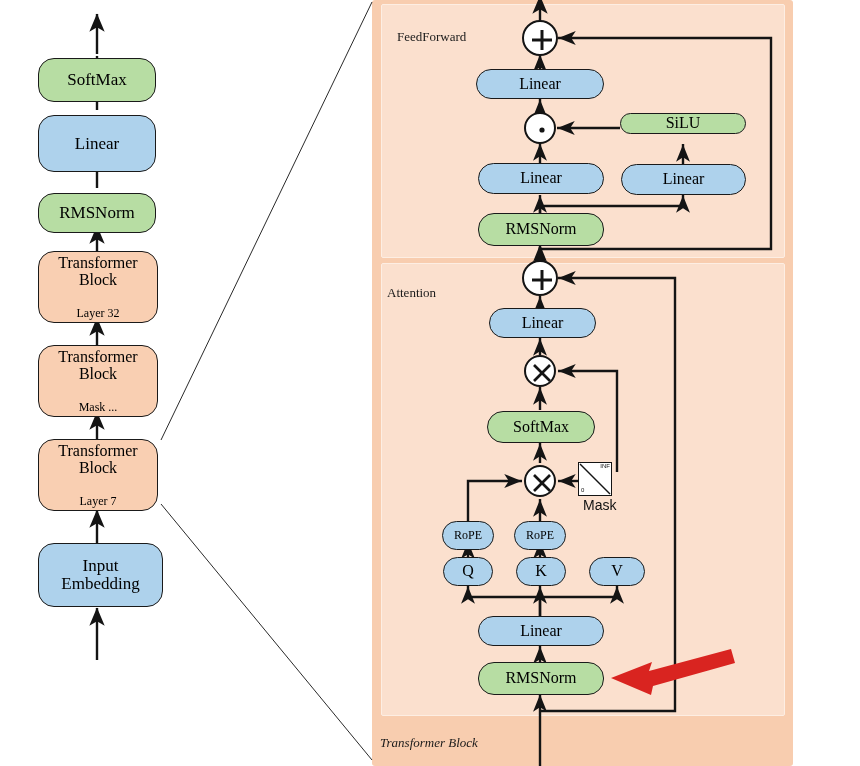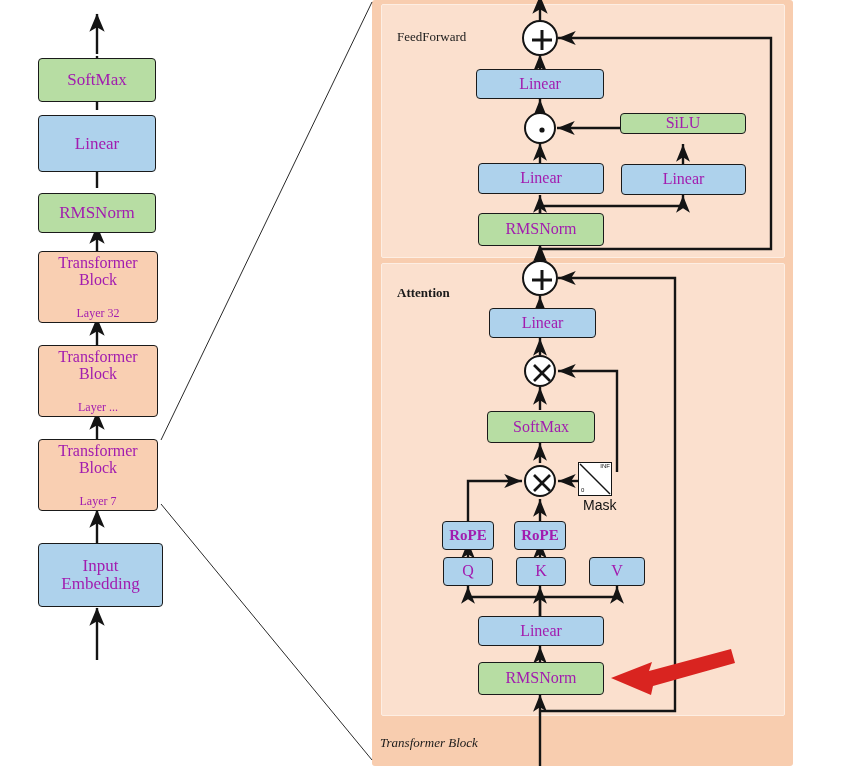--- a/index.html
+++ b/index.html
@@ -1,27 +1,27 @@
 <!DOCTYPE html>
 <html><head>
 <meta charset="utf-8">
 <style>
   html,body{margin:0;padding:0;background:#ffffff;}
   body{width:860px;height:766px;position:relative;overflow:hidden;
        font-family:"Liberation Serif","DejaVu Serif",serif;}
   #root{position:absolute;left:0;top:0;width:860px;height:766px;}
   svg.layer{position:absolute;left:0;top:0;width:860px;height:766px;overflow:visible;}
   .box{position:absolute;box-sizing:border-box;border:1.6px solid #1a1a1a;
-       border-radius:4px;display:flex;flex-direction:column;align-items:center;
-       justify-content:center;text-align:center;color:#a21caf;line-height:1.05;}
+       border-radius:16px;display:flex;flex-direction:column;align-items:center;
+       justify-content:center;text-align:center;color:#000000;line-height:1.05;}
   .box.green{background:#b7dda3;}
   .box.blue{background:#aed2ec;}
   .box.orange{background:#f9cfb2;}
   .t16{font-size:16px;}
-  .t15{font-size:15px;font-weight:bold;}
+  .t15{font-size:12px;}
   .t17{font-size:17px;}
   .sub{font-size:12px;margin-top:18px;}
   .panel{position:absolute;box-sizing:border-box;}
   .panel-outer{background:#f8cdaf;border-radius:3px;}
   .panel-inner{background:#fbe0ce;border:1.5px solid #fdeee3;border-radius:2px;}
   .panel-label{position:absolute;font-size:13px;color:#1a1a1a;white-space:nowrap;}
   .opcircle{position:absolute;box-sizing:border-box;border:2px solid #141414;
             border-radius:50%;background:#ffffff;}
   .masksq{position:absolute;box-sizing:border-box;border:1.5px solid #141414;
           background:#ffffff;}
@@ -36,21 +36,21 @@
 <body>
 
 <div id="root">
 
   <div class="panel panel-outer" style="left:372px;top:0px;width:421px;height:766px;"></div>
 
   <div class="panel panel-inner" style="left:381px;top:4px;width:404px;height:254px;"></div>
   <div class="panel-label" style="left:397px;top:29px;">FeedForward</div>
 
   <div class="panel panel-inner" style="left:381px;top:263px;width:404px;height:453px;"></div>
-  <div class="panel-label" style="left:397px;top:285px;font-weight:bold;">Attention</div>
+  <div class="panel-label" style="left:387px;top:285px;">Attention</div>
 
   <div class="panel-label" style="left:380px;top:735px;font-style:italic;">Transformer Block</div>
 
   <svg class="layer" viewBox="0 0 860 766">
     <defs>
       <marker id="ah" markerWidth="9" markerHeight="9" refX="7.4" refY="3.2" orient="auto" markerUnits="strokeWidth">
         <path d="M0,0 L7.6,3.2 L0,6.4 L1.9,3.2 z" fill="#141414"></path>
       </marker>
       <marker id="ahs" markerWidth="9" markerHeight="9" refX="7.4" refY="3.2" orient="auto" markerUnits="strokeWidth">
         <path d="M0,0.3 L7.2,3.2 L0,6.1 L1.9,3.2 z" fill="#141414"></path>
@@ -144,21 +144,21 @@
 
   <div class="box orange t16" style="left:38px;top:251px;width:120px;height:72px;">
     <span>Transformer</span>
     <span>Block</span>
     <span class="sub">Layer 32</span>
   </div>
 
   <div class="box orange t16" style="left:38px;top:345px;width:120px;height:72px;">
     <span>Transformer</span>
     <span>Block</span>
-    <span class="sub">Layer ...</span>
+    <span class="sub">Mask ...</span>
   </div>
 
   <div class="box orange t16" style="left:38px;top:439px;width:120px;height:72px;">
     <span>Transformer</span>
     <span>Block</span>
     <span class="sub">Layer 7</span>
   </div>
 
   <div class="box blue t17" style="left:38px;top:543px;width:125px;height:64px;">
     <span>Input</span>

